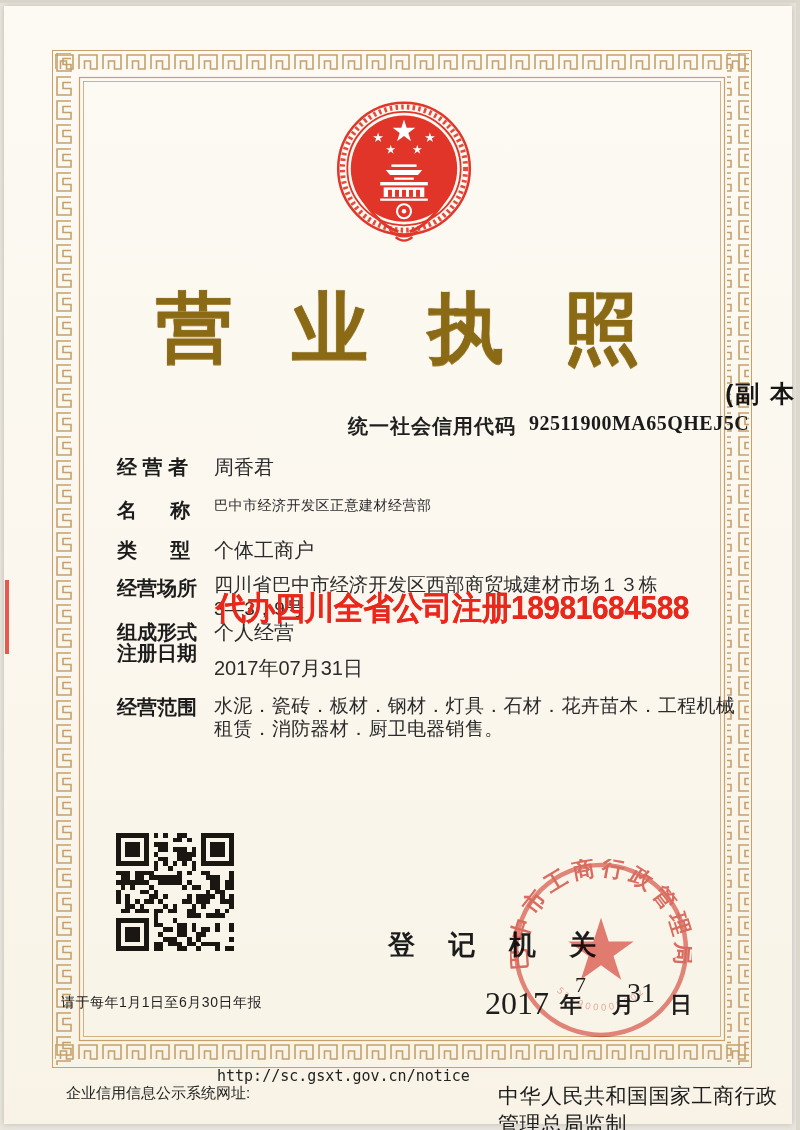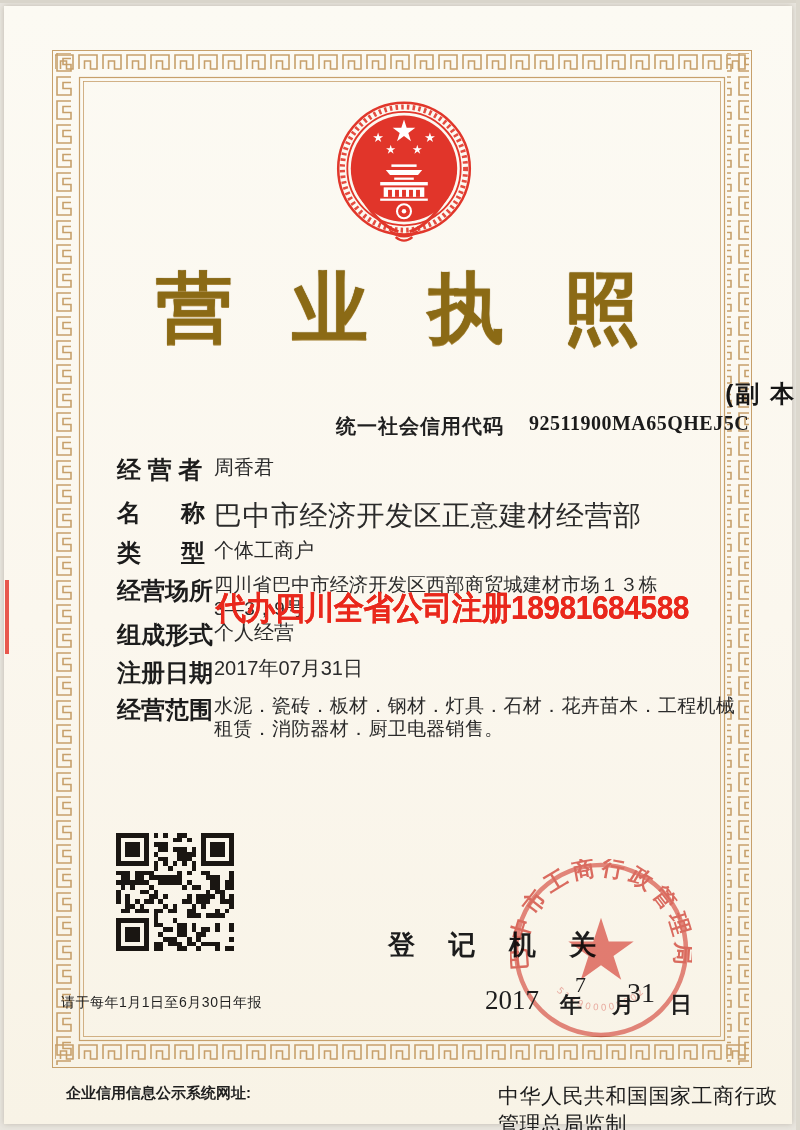--- a/index.html
+++ b/index.html
@@ -13,60 +13,60 @@
     background:linear-gradient(180deg,#fcfaf3 0%,#fbf7ee 55%,#f8f3e6 100%);
     box-shadow:0 0 6px rgba(120,110,90,.35);
   }
   .abs{position:absolute;}
   
   .frame{left:48px;top:44px;width:700px;height:1018px;}
   
   .emblem{left:330px;top:92px;width:140px;height:158px;}
   
   .title{
-    left:0;top:252px;width:100%;text-align:center;
+    left:0;top:272px;width:100%;text-align:center;
     font-size:76px;font-weight:900;color:#8b6a15;
     letter-spacing:0.22em;text-indent:0.22em;
     text-shadow:0 1px 0 #a8853a,0 0 1px #6d5510;
     font-family:"DejaVu Sans","Liberation Sans",sans-serif;
   }
   .subtitle{
     left:14px;top:372px;width:100%;text-align:right;
     font-size:24px;font-weight:800;color:#161616;letter-spacing:2px;
   }
-  .codeline-label{left:332px;top:407px;font-size:20px;font-weight:600;color:#1f1f1f;letter-spacing:1px;}
+  .codeline-label{left:344px;top:407px;font-size:20px;font-weight:600;color:#1f1f1f;letter-spacing:1px;}
   .codeline-value{
     left:504px;top:406px;font-size:20px;font-weight:600;color:#1b1b1b;
     font-family:"Liberation Serif","DejaVu Serif",serif;letter-spacing:0.5px;margin-left:21px;
   }
   
-  .flabel{position:absolute;left:113px;font-size:24px;font-weight:700;color:#1c1c1c;white-space:pre;}
+  .flabel{position:absolute;left:113px;font-size:20px;font-weight:700;color:#1c1c1c;white-space:pre;}
   .fvalue{position:absolute;left:210px;font-size:20px;font-weight:400;color:#2b2b2b;white-space:pre;}
-  .v-name{font-size:28px;letter-spacing:0.5px;}
+  .v-name{font-size:14px;letter-spacing:0.5px;}
   .v-sm{font-size:19px;letter-spacing:0.3px;text-align:center;}
   
   .watermark{
     left:212px;top:582px;font-size:30px;font-weight:600;color:#e9271b;
     letter-spacing:-0.5px;white-space:nowrap;transform:scaleY(1.08);
     text-shadow:0 0 0.5px #e9271b;
   }
   .red-edge-line{left:1px;top:574px;width:4px;height:74px;background:#e33024;opacity:.8;}
   
   .qr{left:112px;top:827px;width:118px;height:118px;}
   .reg-label{left:384px;top:921px;font-size:27px;font-weight:700;color:#1c1c1c;letter-spacing:13px;white-space:nowrap;}
   .stamp{left:506px;top:853px;width:182px;height:182px;mix-blend-mode:multiply;opacity:.85;}
-  .d-year{left:481px;top:979px;font-size:27px;color:#1d1d1d;font-family:"Liberation Serif","DejaVu Serif",serif;}
+  .d-year{left:481px;top:979px;font-size:32px;color:#1d1d1d;font-family:"Liberation Serif","DejaVu Serif",serif;}
   .d-yu{left:556px;top:984px;font-size:22px;font-weight:700;color:#1c1c1c;}
   .d-month{left:571px;top:966px;font-size:22px;color:#1d1d1d;font-family:"Liberation Serif","DejaVu Serif",serif;}
   .d-mu{left:608px;top:984px;font-size:22px;font-weight:700;color:#1c1c1c;}
   .d-day{left:623px;top:971px;font-size:28px;color:#1d1d1d;font-family:"Liberation Serif","DejaVu Serif",serif;text-align:right;}
   .d-du{left:666px;top:984px;font-size:22px;font-weight:700;color:#1c1c1c;}
   .annual-note{left:57px;top:988px;font-size:14px;font-weight:500;color:#1f1f1f;letter-spacing:0.5px;}
   .foot-url{left:213px;top:1061px;font-size:15px;color:#222;font-family:"DejaVu Sans Mono","Liberation Mono",monospace;}
-  .foot-label{left:62px;top:1078px;font-size:15px;font-weight:700;color:#1f1f1f;}
+  .foot-label{left:62px;top:1078px;font-size:15px;font-weight:400;color:#1f1f1f;}
   .foot-issuer{left:494px;top:1076px;font-size:21px;font-weight:500;color:#1c1c1c;letter-spacing:0.5px;}
   .scan-edge-top{left:0;top:0;width:100%;height:3px;background:#d9d5cb;}
   .scan-edge-right{right:0;top:0;width:4px;height:100%;background:#dcd8ce;}
 </style>
 </head>
 <body>
 
 <div class="page">
 
   <svg class="abs frame" viewBox="0 0 700 1018" aria-hidden="true">
@@ -147,21 +147,21 @@
   <div>
     <span class="flabel" style="top:569px">经营场所</span>
     <span class="fvalue v-sm" style="top:566px">四川省巴中市经济开发区西部商贸城建材市场１３栋</span>
     <span class="fvalue v-sm" style="top:590px">3—3，9号</span>
   </div>
   <div>
     <span class="flabel" style="top:613px">组成形式</span>
     <span class="fvalue" style="top:613px">个人经营</span>
   </div>
   <div>
-    <span class="flabel" style="top:651px">注册日期</span>
+    <span class="flabel" style="top:634px">注册日期</span>
     <span class="fvalue" style="top:649px">2017年07月31日</span>
   </div>
   <div>
     <span class="flabel" style="top:688px">经营范围</span>
     <span class="fvalue v-sm" style="top:687px">水泥．瓷砖．板材．钢材．灯具．石材．花卉苗木．工程机械</span>
     <span class="fvalue v-sm" style="top:710px">租赁．消防器材．厨卫电器销售。</span>
   </div>
 
   <div class="abs watermark">代办四川全省公司注册18981684588</div>
   <div class="abs red-edge-line"></div>
@@ -486,19 +486,20 @@
   </svg>
 
   <span class="abs d-year">2017</span>
   <span class="abs d-yu">年</span>
   <span class="abs d-month">7</span>
   <span class="abs d-mu">月</span>
   <span class="abs d-day">31</span>
   <span class="abs d-du">日</span>
 
   <div class="abs annual-note">请于每年1月1日至6月30日年报</div>
+  <div class="abs foot-url">http://sc.gsxt.gov.cn/notice</div>
   <div class="abs foot-label">企业信用信息公示系统网址:</div>
   <div class="abs foot-issuer">中华人民共和国国家工商行政管理总局监制</div>
 
 </div>
 
 <div class="abs scan-edge-top"></div>
 <div class="abs scan-edge-right"></div>
 
 </body></html>

